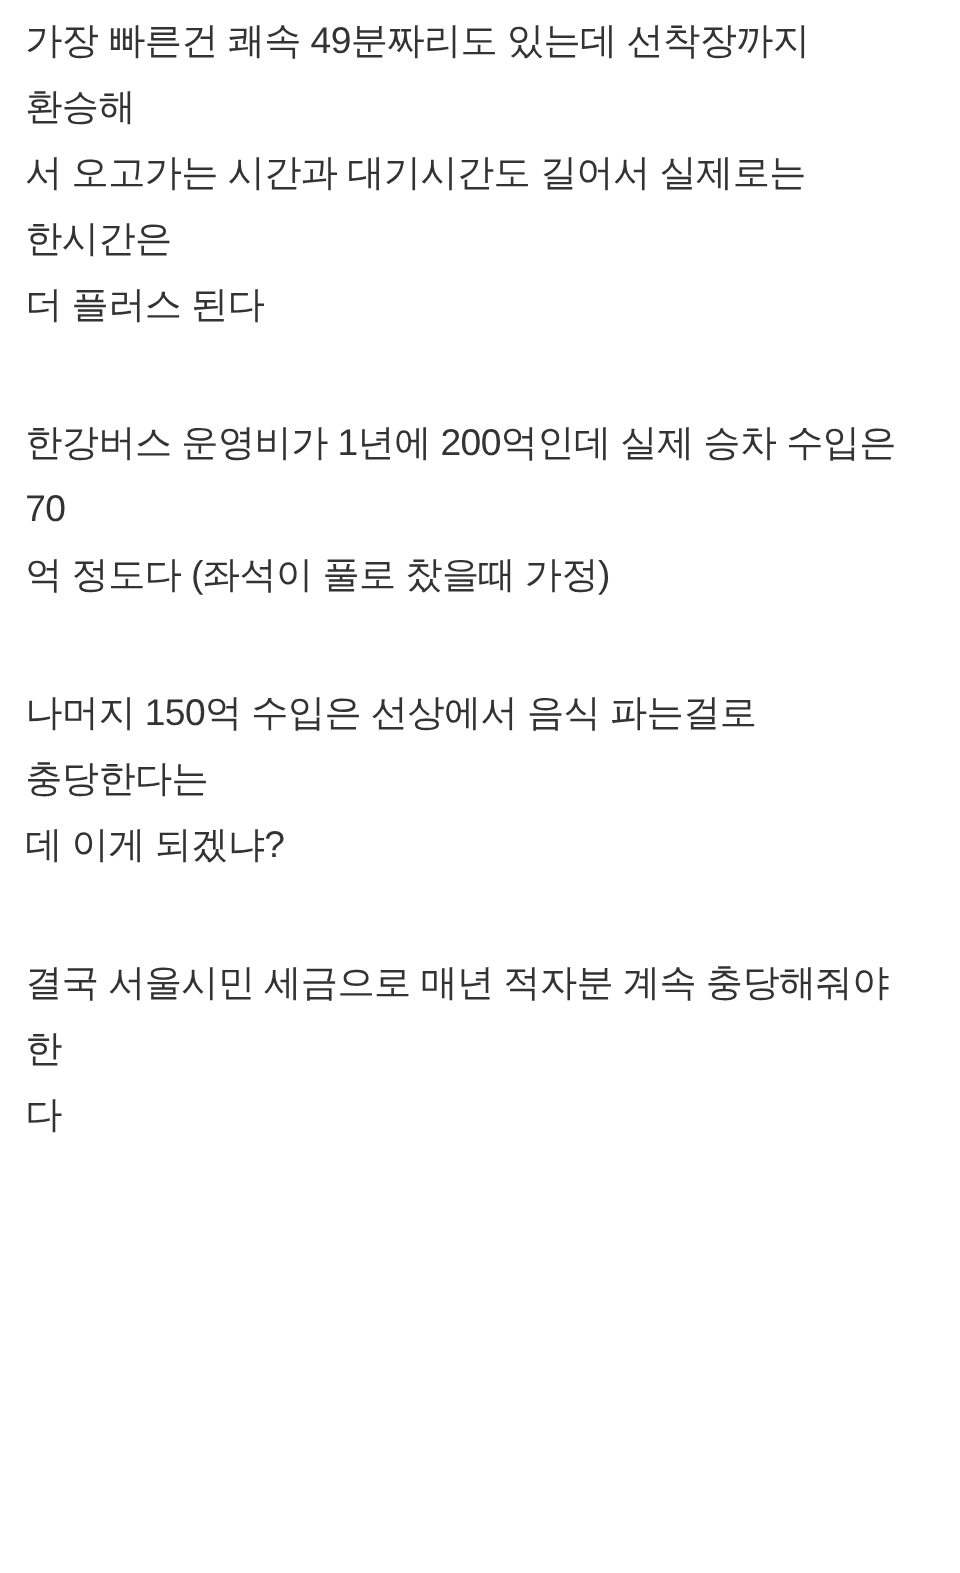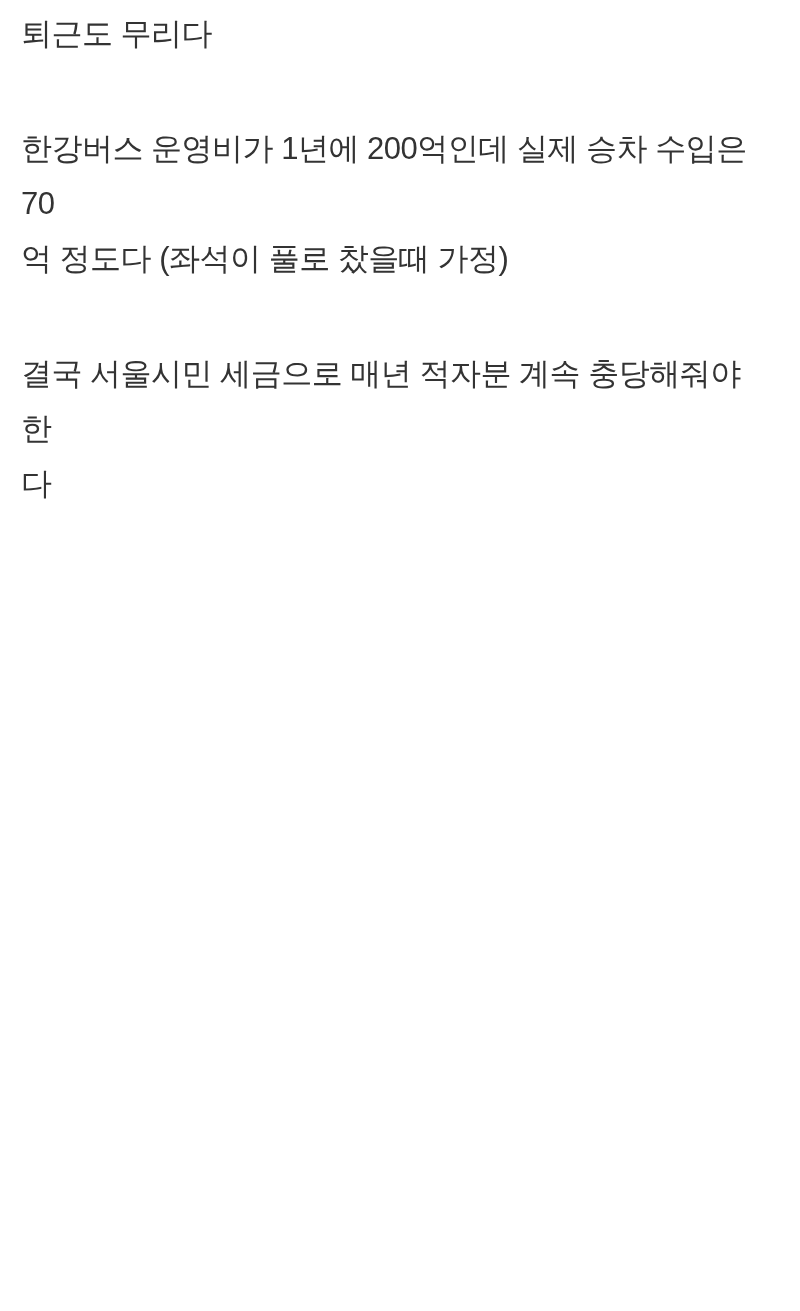--- a/index.html
+++ b/index.html
@@ -29,19 +29,23 @@
     white-space: pre-line; 
   }
   .para:last-child {
     margin-bottom: 0;
   }
 </style>
 </head>
 <body style="background: rgb(255, 255, 255);">
 
 <main class="post-body" style="color: rgb(51, 51, 51);">
-  <p class="para">퇴근도 무리다</p>
+  <p class="para">가장 빠른건 쾌속 49분짜리도 있는데 선착장까지 환승해
+서 오고가는 시간과 대기시간도 길어서 실제로는 한시간은
+더 플러스 된다</p>
   <p class="para">한강버스 운영비가 1년에 200억인데 실제 승차 수입은 70
 억 정도다 (좌석이 풀로 찼을때 가정)</p>
+  <p class="para">나머지 150억 수입은 선상에서 음식 파는걸로 충당한다는
+데 이게 되겠냐?</p>
   <p class="para">결국 서울시민 세금으로 매년 적자분 계속 충당해줘야 한
 다</p>
 
 </main>
 
 </body></html>

